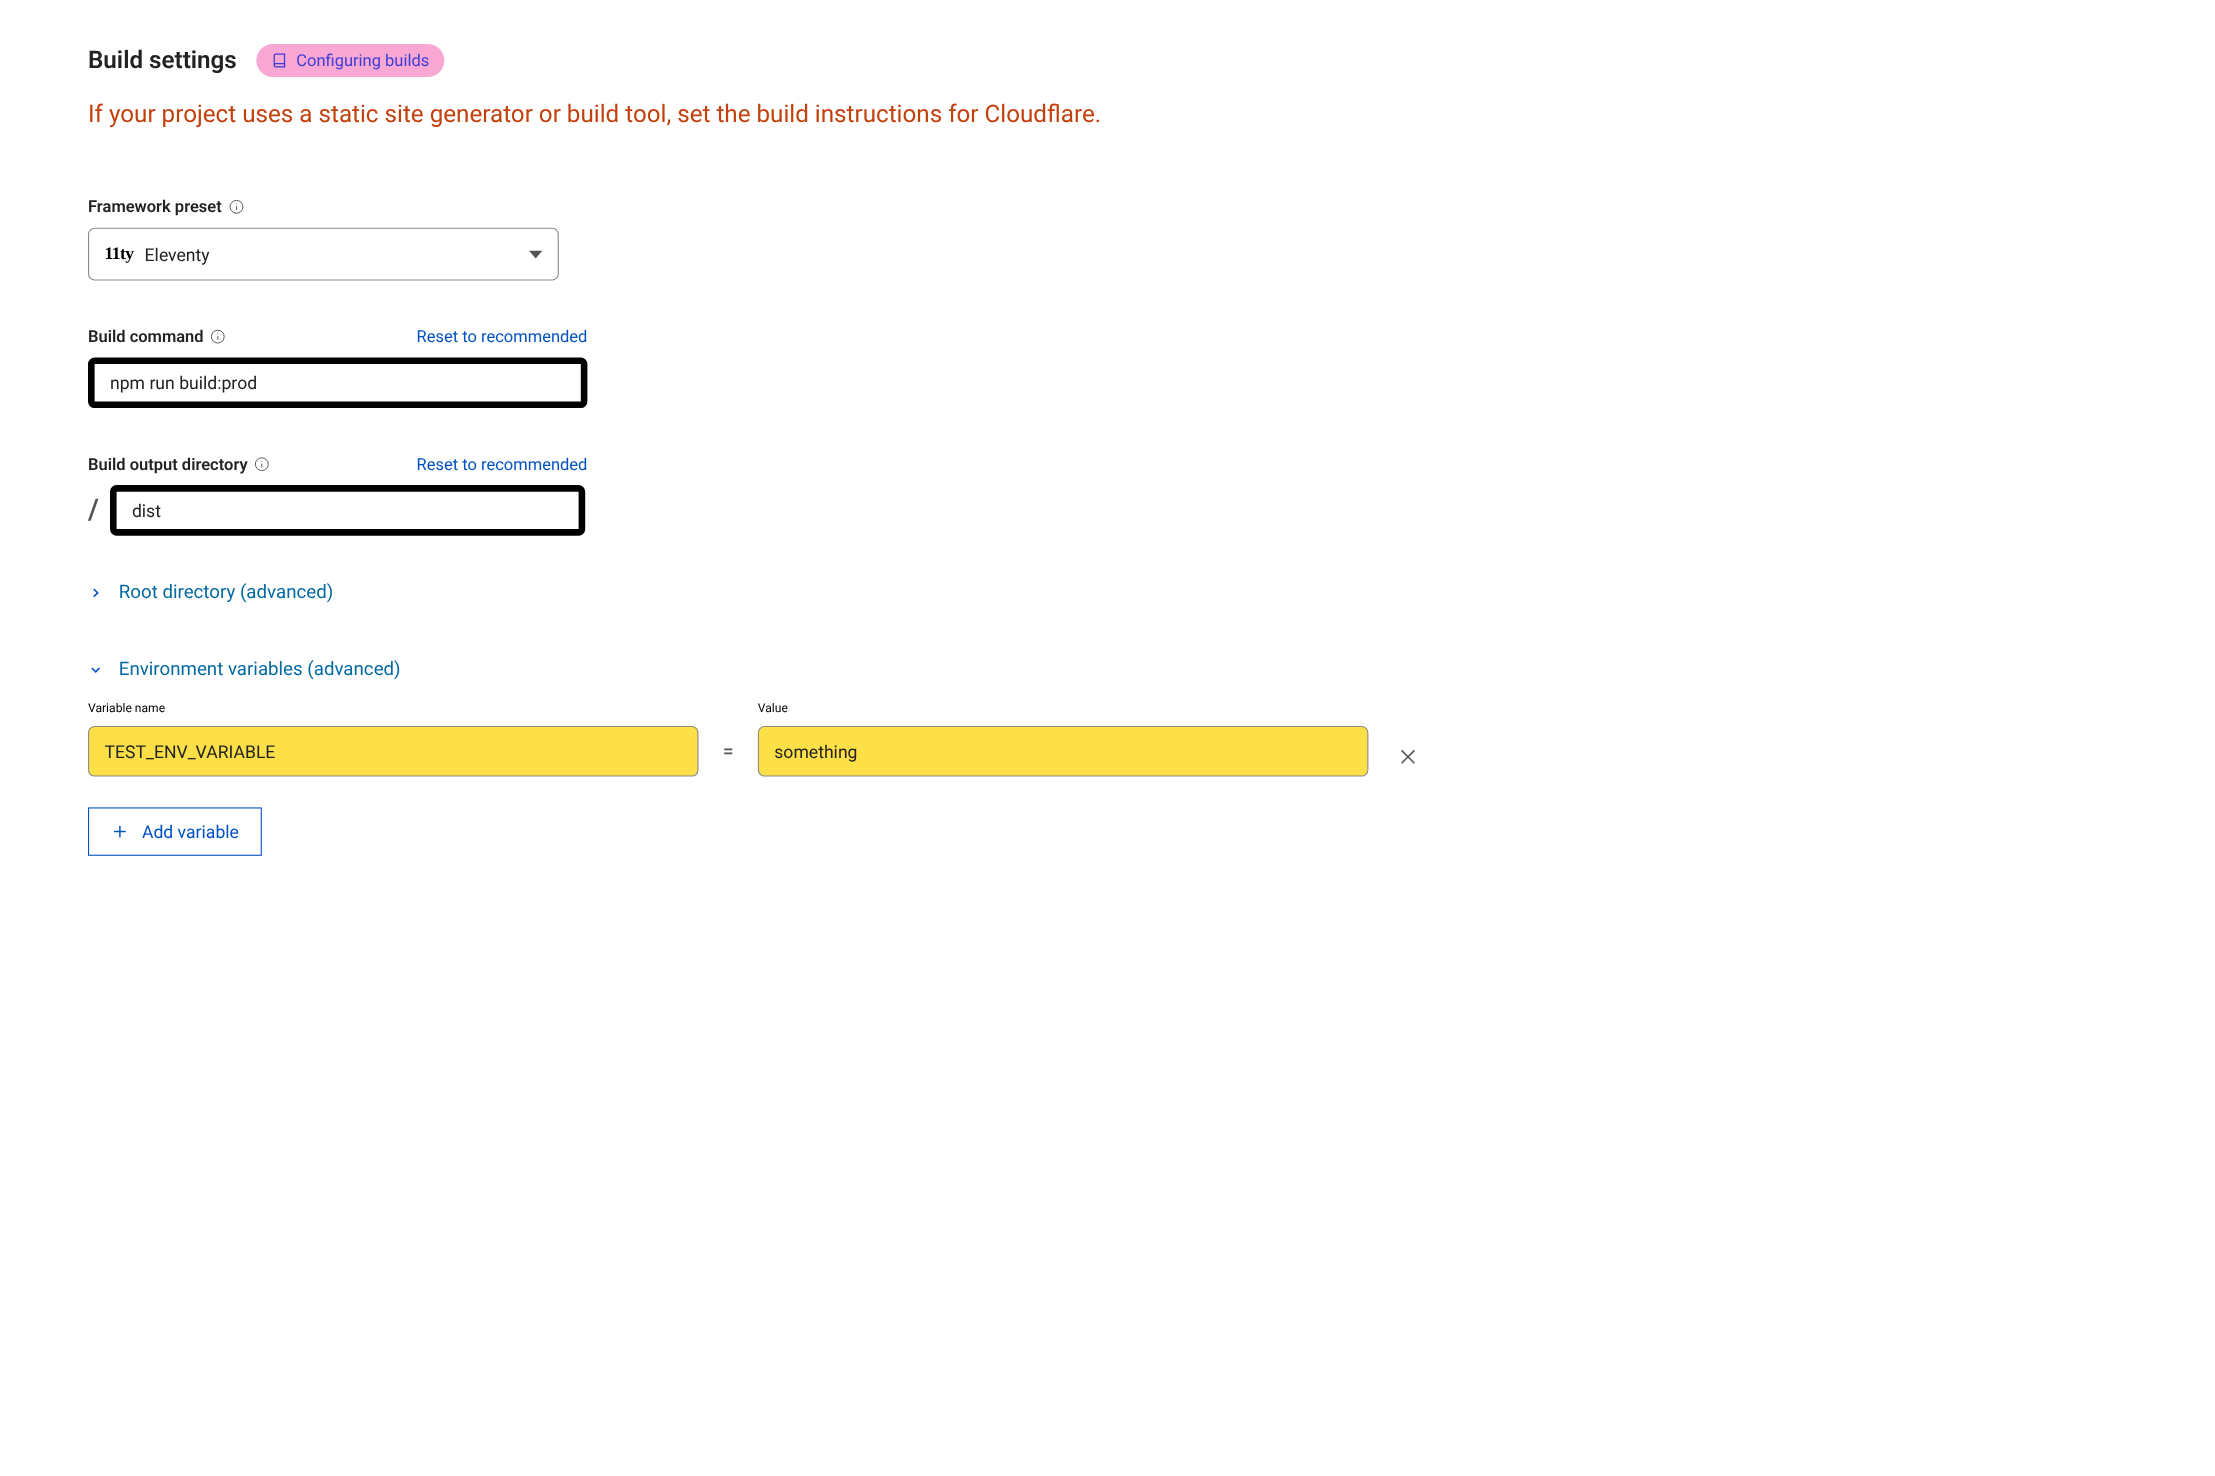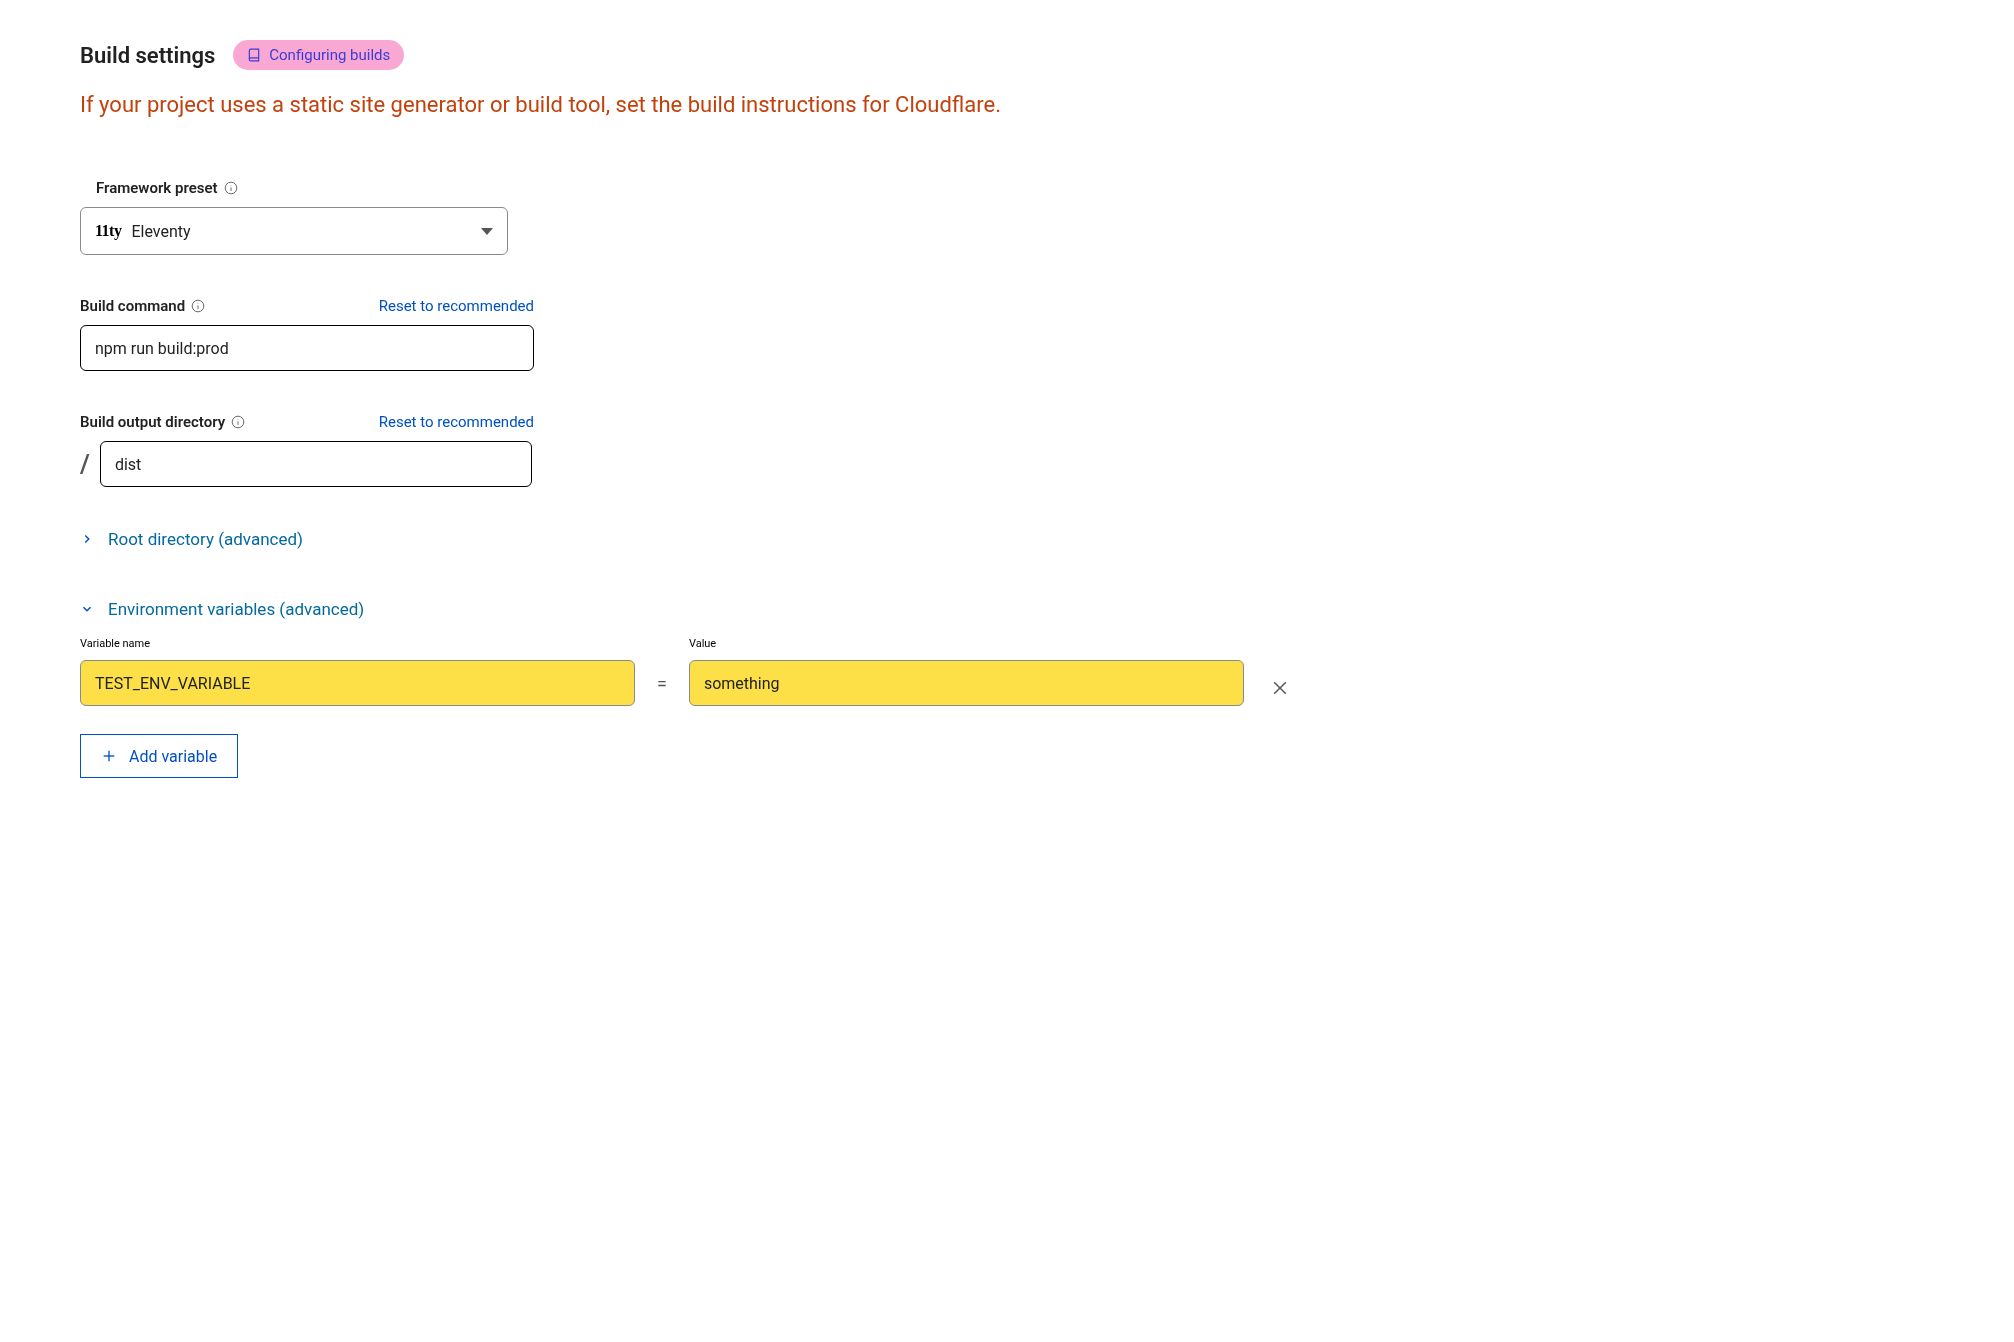--- a/index.html
+++ b/index.html
@@ -109,21 +109,21 @@
     .select-arrow {
       width: 0;
       height: 0;
       border-left: 6px solid transparent;
       border-right: 6px solid transparent;
       border-top: 7px solid #555;
     }
     .text-input {
       width: 454px;
       height: 46px;
-      border: 1px solid #000000;
+      border: 6px solid #000000;
       border-radius: 6px;
       padding: 0 14px;
       font-size: 16px;
       color: #222;
       font-family: inherit;
       background: #fff;
     }
     .output-dir-row {
       display: flex;
       align-items: center;
@@ -245,21 +245,21 @@
       <path d="M4 19.5A2.5 2.5 0 0 1 6.5 17H20"></path>
       <path d="M6.5 2H20v20H6.5A2.5 2.5 0 0 1 4 19.5v-15A2.5 2.5 0 0 1 6.5 2z"></path>
     </svg>
     <span>Configuring builds</span>
   </a>
 </div>
 
 <p class="section-description">If your project uses a static site generator or build tool, set the build instructions for Cloudflare.</p>
 
 <div class="field-group">
-  <div class="field-label-row" style="width:368px;margin-left:16px;">
+  <div class="field-label-row" style="width:368px;">
     <span class="field-label">
       <span>Framework preset</span>
       <svg class="info-icon" viewBox="0 0 24 24">
         <circle cx="12" cy="12" r="10"></circle>
         <line x1="12" y1="11" x2="12" y2="17"></line>
         <circle cx="12" cy="7.5" r="0.8" fill="#555" stroke="none"></circle>
       </svg>
     </span>
   </div>
   <div class="select-box">

